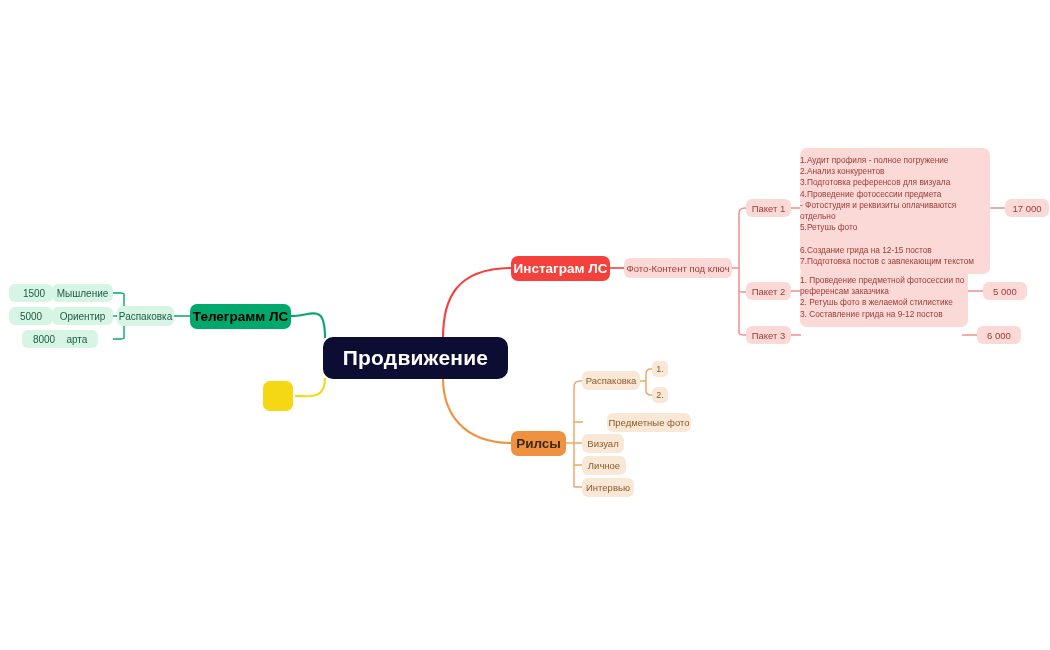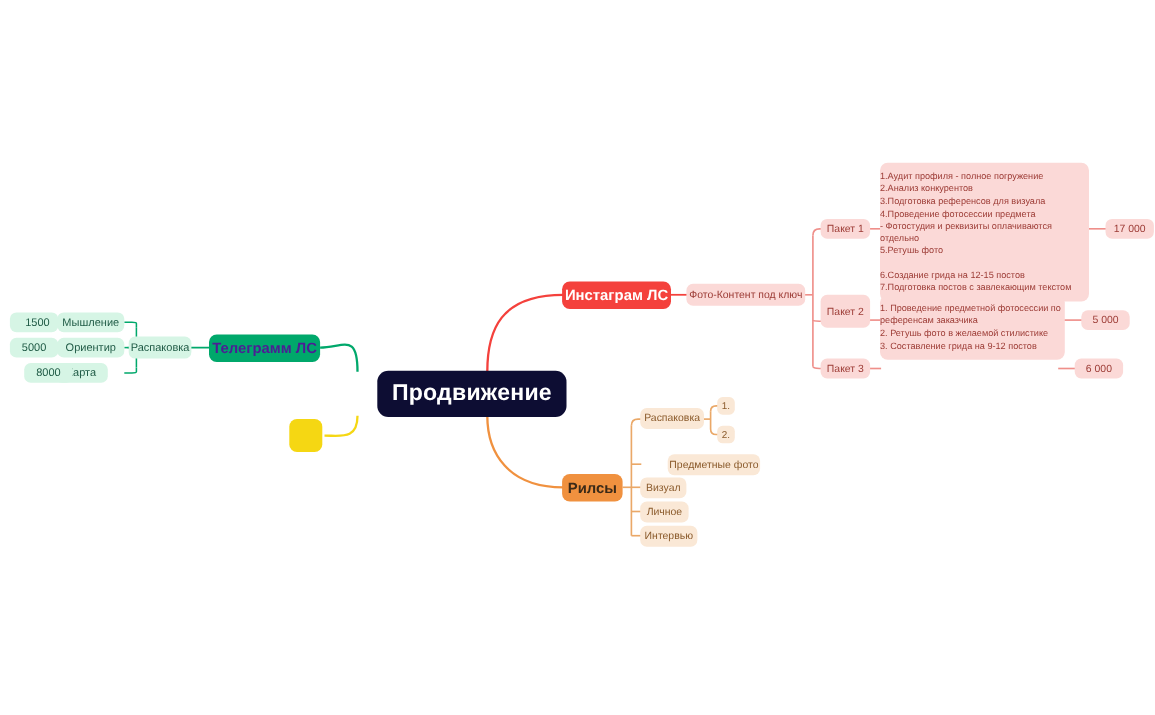--- a/index.html
+++ b/index.html
@@ -15,21 +15,21 @@
   .node-label{white-space:pre;}
 
   
   .central{
     background:#0d0d33;color:#ffffff;border-radius:10px;
     font-size:21px;font-weight:700;letter-spacing:.2px;
     justify-content:center;padding:0 18px;
   }
 
   
-  .main-green{background:#00a86b;color:#4c1d95;border-radius:7px;font-size:13.5px;font-weight:700;justify-content:center;}
+  .main-green{background:#00a86b;color:#000000;border-radius:7px;font-size:13.5px;font-weight:700;justify-content:center;}
   .main-red{background:#f4413c;color:#ffffff;border-radius:7px;font-size:13.5px;font-weight:700;justify-content:center;}
   .main-orange{background:#f0913f;color:#3b2a18;border-radius:7px;font-size:13.5px;font-weight:700;justify-content:center;}
   .main-yellow{background:#f5d713;border-radius:7px;}
 
   
   .pill-green{
     background:#d6f5e5;color:#1f5a45;border-radius:6px;font-size:10px;
     justify-content:center;padding:0 6px;
   }
   
@@ -102,21 +102,21 @@
     <path d="M574,465 Q574,465 580,465 L583,465" stroke="#eaa868" stroke-width="1.5" fill="none"></path>
     <path d="M574,487 Q574,487 580,487 L583,487" stroke="#eaa868" stroke-width="1.5" fill="none"></path>
 
     <path d="M639,381 L646,381" stroke="#eaa868" stroke-width="1.5" fill="none"></path>
     <path d="M646,381 L646,381" stroke="#eaa868" stroke-width="1.5" fill="none"></path>
     <path d="M646,374 L646,390" stroke="#eaa868" stroke-width="1.5" fill="none"></path>
     <path d="M646,374 Q646,369 651,369 L653,369" stroke="#eaa868" stroke-width="1.5" fill="none"></path>
     <path d="M646,390 Q646,395 651,395 L653,395" stroke="#eaa868" stroke-width="1.5" fill="none"></path>
   </svg>
 
-  <div class="node central" style="left:323px;top:337px;width:172px;height:42px;margin-left:20px;">
+  <div class="node central" style="left:323px;top:337px;width:185px;height:42px;">
     <span class="node-label">Продвижение</span>
   </div>
 
   <div class="node main-green" style="left:190px;top:304px;width:101px;height:25px;">
     <span class="node-label">Телеграмм ЛС</span>
   </div>
 
   <div class="node pill-green" style="left:117px;top:306px;width:57px;height:20px;">
     <span class="node-label">Распаковка</span>
   </div>
@@ -149,21 +149,21 @@
     <span class="node-label">Инстаграм ЛС</span>
   </div>
 
   <div class="node pill-red" style="left:624px;top:258px;width:108px;height:20px;">
     <span class="node-label">Фото-Контент под ключ</span>
   </div>
 
   <div class="node pill-red" style="left:746px;top:199px;width:45px;height:18px;">
     <span class="node-label">Пакет 1</span>
   </div>
-  <div class="node pill-red" style="left:746px;top:268px;width:45px;height:30px;">
+  <div class="node pill-red" style="left:746px;top:282px;width:45px;height:18px;">
     <span class="node-label">Пакет 2</span>
   </div>
   <div class="node pill-red" style="left:746px;top:326px;width:45px;height:18px;">
     <span class="node-label">Пакет 3</span>
   </div>
 
   <div class="detail-red" style="position:absolute;left:800px;top:148px;width:190px;">1.Аудит профиля - полное погружение
 2.Анализ конкурентов
 3.Подготовка референсов для визуала
 4.Проведение фотосессии предмета

